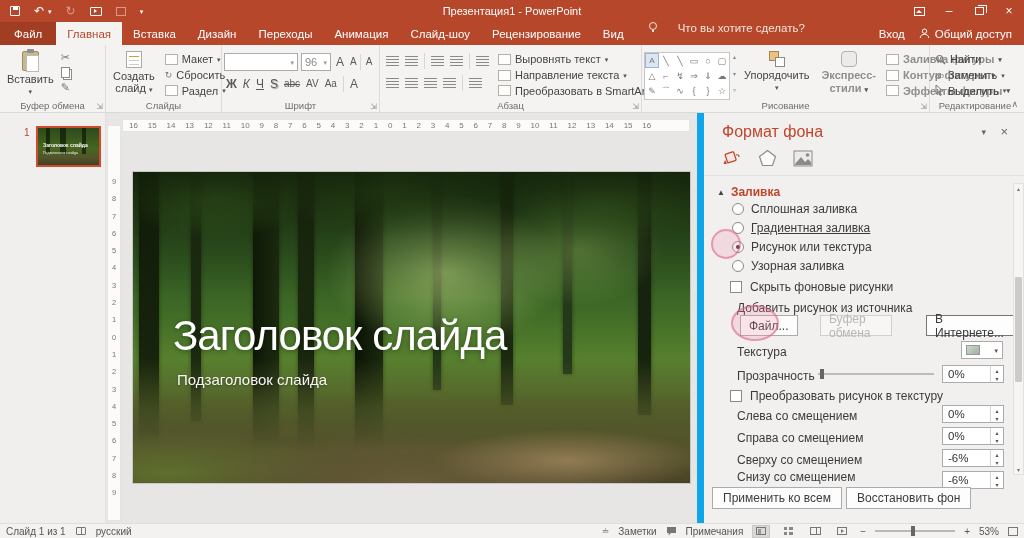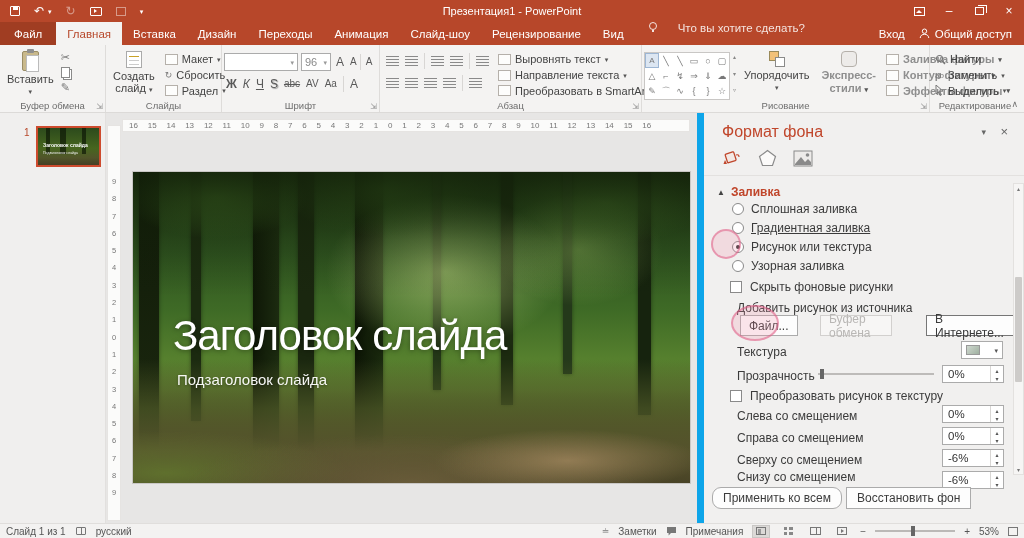--- a/index.html
+++ b/index.html
@@ -612,21 +612,21 @@
       </div>
       <div class="p-label" style="top:357px;">Снизу со смещением</div>
       <div class="spin" style="left:238px;top:358px;">
         <span class="spinval">-6%</span>
         <span class="spinbtns">
             <span>▴</span>
             <span>▾</span>
           </span>
       </div>
 
-      <div class="applybtn" style="left:8px;border-radius:9px;">Применить ко всем</div>
+      <div class="applybtn" style="left:8px;">Применить ко всем</div>
       <div class="applybtn" style="left:142px;">Восстановить фон</div>
 
       <div class="p-scroll">
         <span>▴</span>
         <span class="thumbbar"></span>
         <span>▾</span>
       </div>
 
       <div class="hl hl1"></div>
       <div class="hl hl2"></div>

